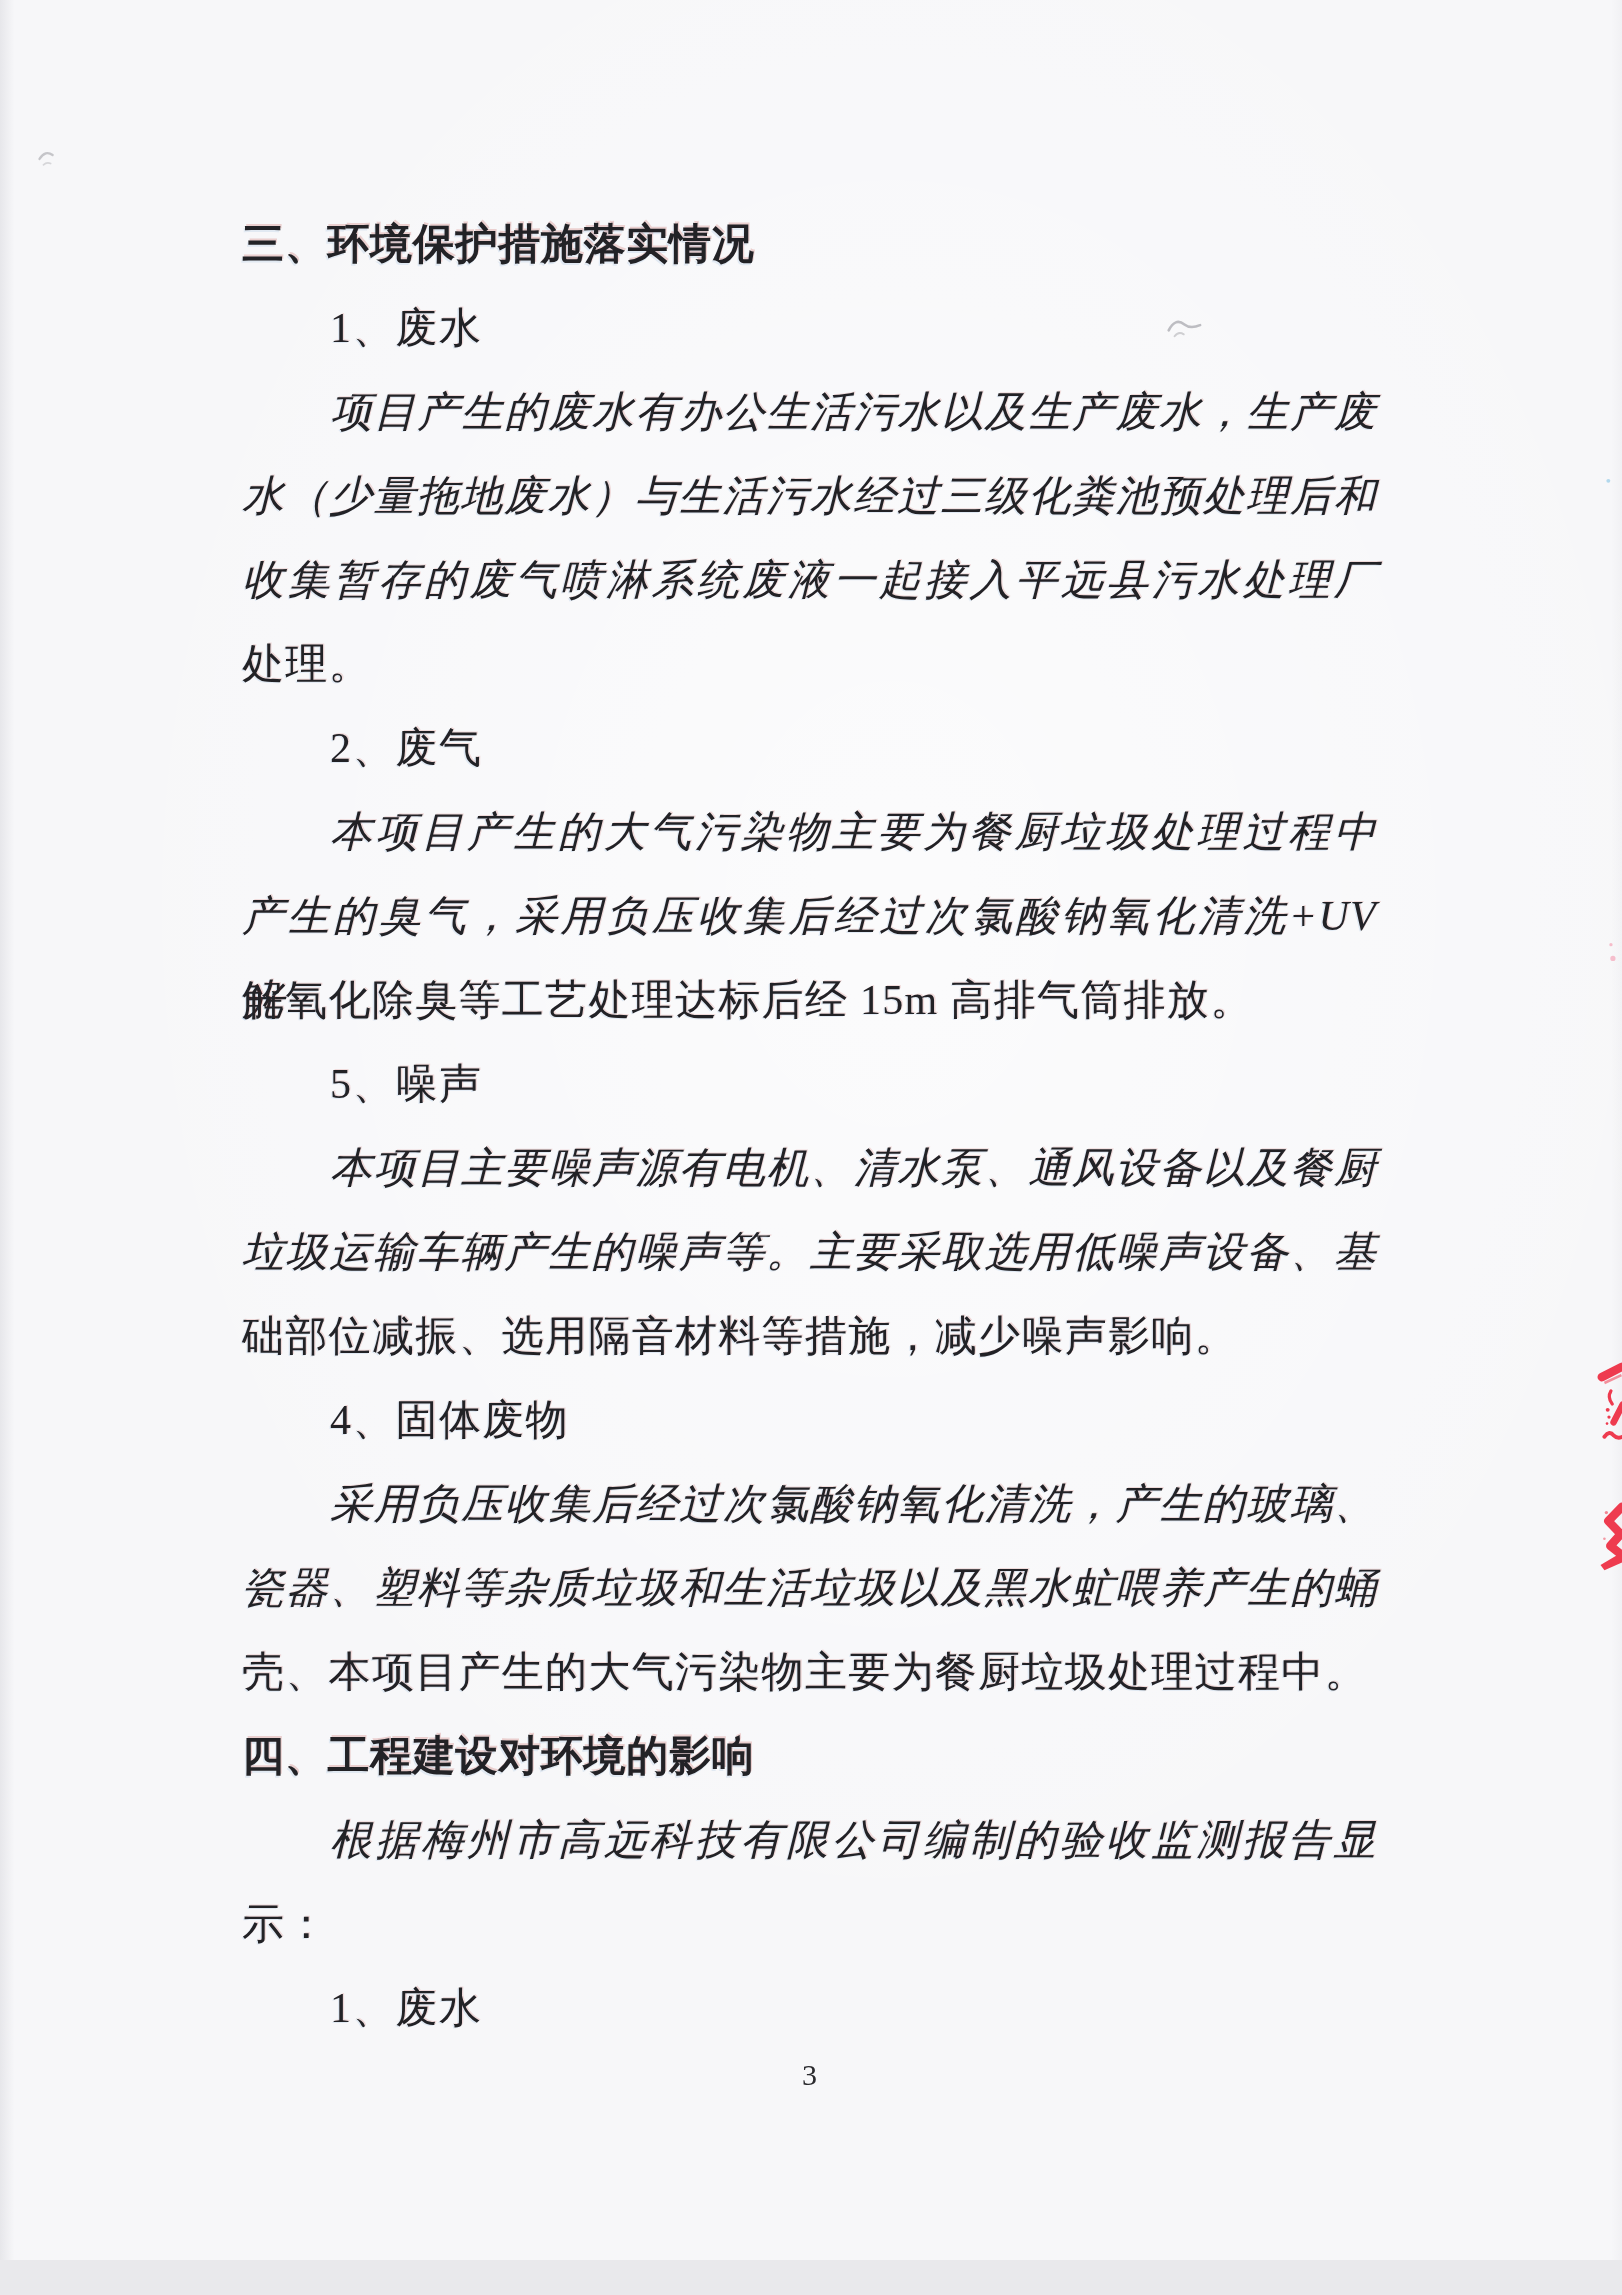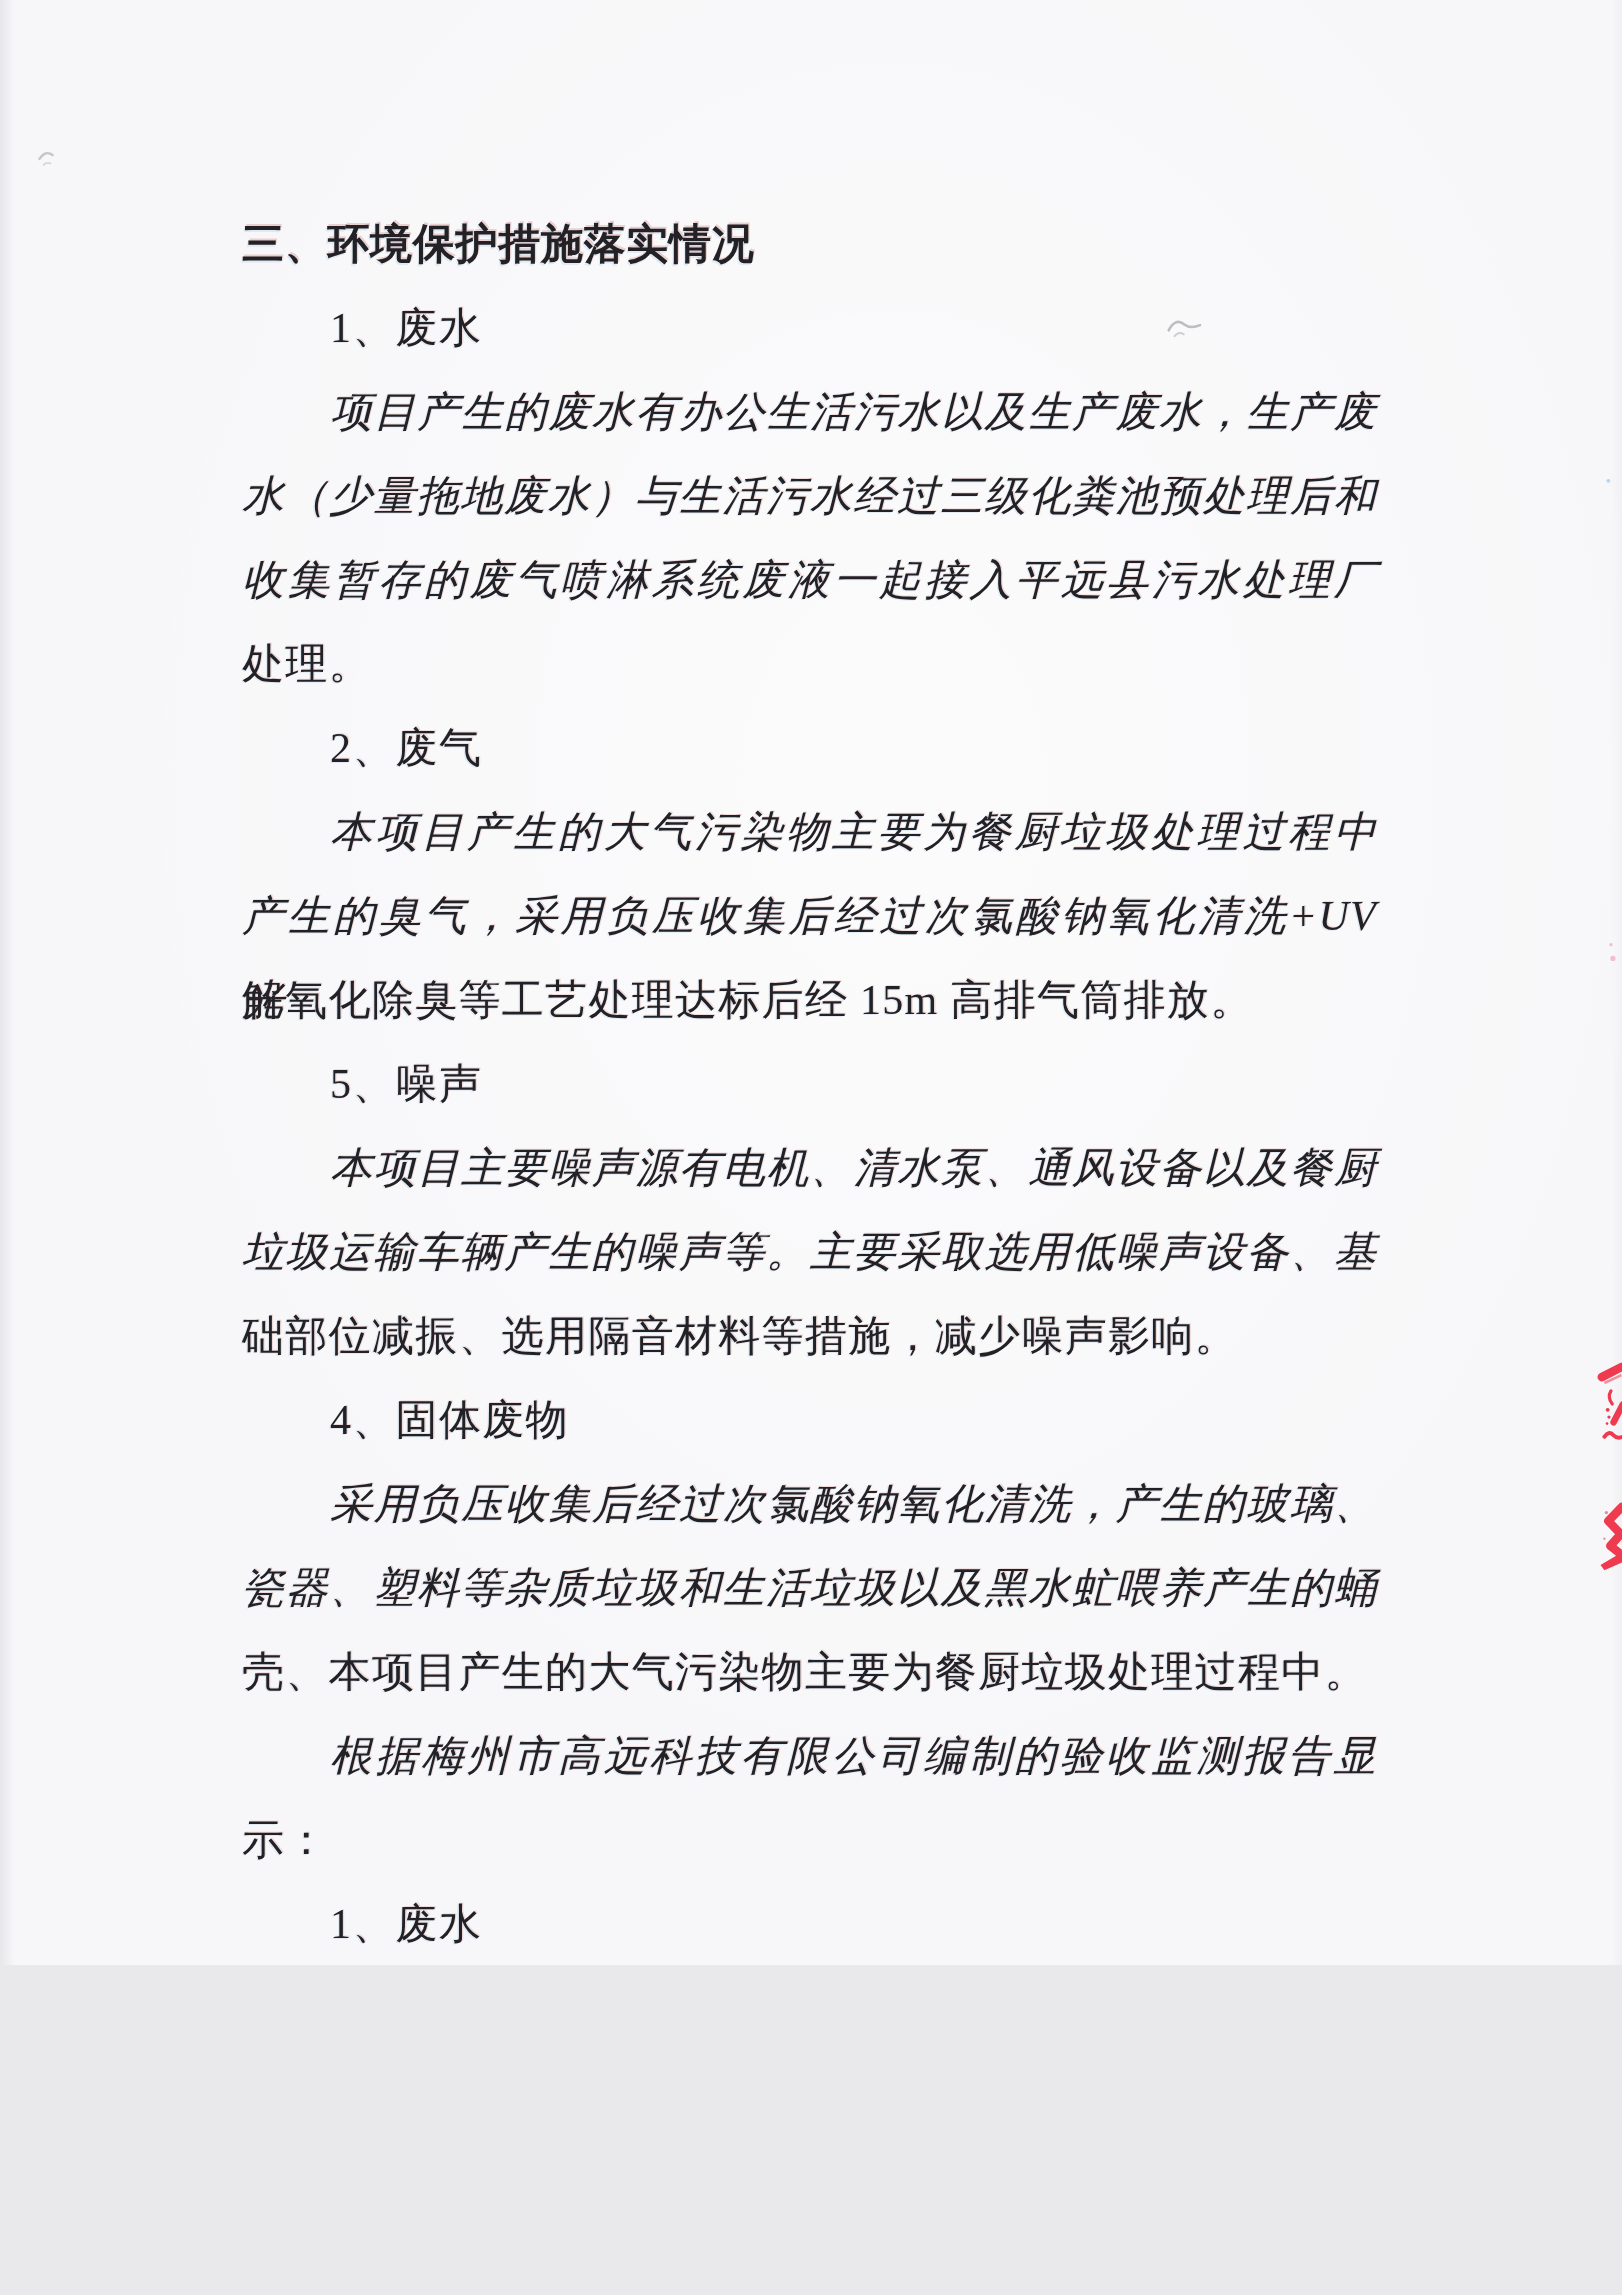--- a/index.html
+++ b/index.html
@@ -1,18 +1,18 @@
 <!DOCTYPE html>
 <html style="font-size:10.5px"><head>
 <meta charset="utf-8">
 <style>
   html,body{margin:0;padding:0;background:#e9e9ec;}
   .page{
     position:relative;
-    width:1623px;height:1965px;
+    width:1623px;height:2260px;
     margin:0 auto;
     background:
       radial-gradient(ellipse 1178px 1570px at 55% 40%, rgba(255,255,255,.55), rgba(255,255,255,0) 70%),
       linear-gradient(90deg, rgba(188,188,196,.28) 0px, rgba(188,188,196,0) 14.4px),
       linear-gradient(270deg, rgba(200,200,208,.14) 0px, rgba(200,200,208,0) 11.8px),
       #f7f7f9;
     overflow:hidden;
     font-family:"Liberation Serif", serif;
     color:#222226;
   }
@@ -55,20 +55,21 @@
     <div class="line full">产生的臭气，采用负压收集后经过次氯酸钠氧化清洗+UV 光</div>
     <div class="line">解氧化除臭等工艺处理达标后经 15m 高排气筒排放。</div>
     <div class="line item">5、噪声</div>
     <div class="line ind full">本项目主要噪声源有电机、清水泵、通风设备以及餐厨</div>
     <div class="line full">垃圾运输车辆产生的噪声等。主要采取选用低噪声设备、基</div>
     <div class="line">础部位减振、选用隔音材料等措施，减少噪声影响。</div>
     <div class="line item">4、固体废物</div>
     <div class="line ind full">采用负压收集后经过次氯酸钠氧化清洗，产生的玻璃、</div>
     <div class="line full">瓷器、塑料等杂质垃圾和生活垃圾以及黑水虻喂养产生的蛹</div>
     <div class="line">壳、本项目产生的大气污染物主要为餐厨垃圾处理过程中。</div>
+    <div class="line h">四、工程建设对环境的影响</div>
     <div class="line ind full">根据梅州市高远科技有限公司编制的验收监测报告显</div>
     <div class="line">示：</div>
     <div class="line item">1、废水</div>
   </div>
 
   <div class="pagenum">3</div>
 
   <svg class="overlay" width="1623" height="2295" viewBox="0 0 2480 3508" aria-hidden="true">
 
     <g>

